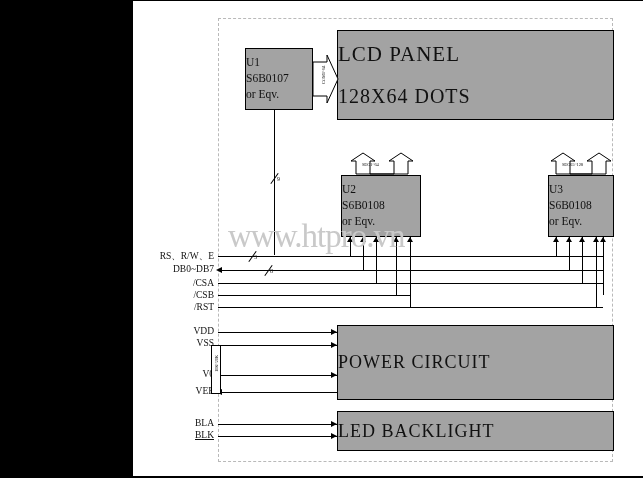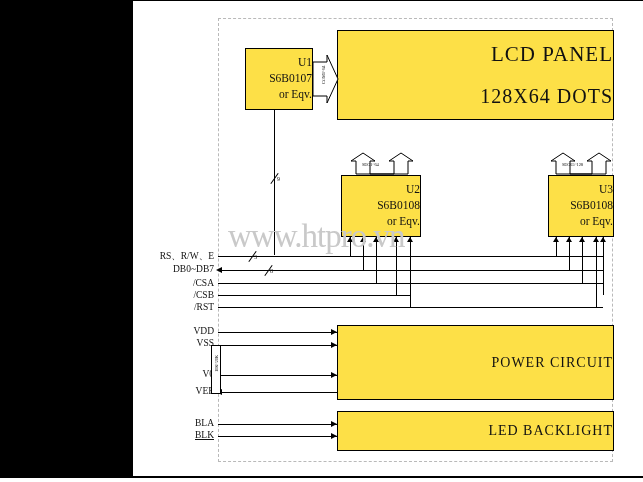--- a/index.html
+++ b/index.html
@@ -14,35 +14,35 @@
   
   .black-band{position:absolute;left:0;top:0;width:133px;height:476px;background:#000000;}
   .bottom-rule{position:absolute;left:0;top:476px;width:643px;height:2px;background:#000000;}
   .top-rule{position:absolute;left:133px;top:0;width:510px;height:1px;background:#000000;}
 
   
   .dash-frame{position:absolute;left:218px;top:18px;width:395px;height:444px;
     border:1px dashed #b9b9b9;box-sizing:border-box;}
 
   
-  .box{position:absolute;border:1px solid #000;background:#fde047;box-sizing:border-box;
-    display:flex;flex-direction:column;align-items:flex-end;justify-content:center;}
+  .box{position:absolute;border:1px solid #000;background:#a3a3a3;box-sizing:border-box;
+    display:flex;flex-direction:column;align-items:flex-start;justify-content:center;}
 
   .lcd-panel{left:337px;top:30px;width:277px;height:90px;}
   .lcd-title{font-size:21px;letter-spacing:1px;color:#111;margin-bottom:18px;}
   .lcd-sub{font-size:20px;letter-spacing:1px;color:#111;}
 
   .u1{left:245px;top:48px;width:68px;height:62px;}
   .u2{left:341px;top:175px;width:80px;height:62px;}
-  .u3{left:548px;top:175px;width:66px;height:62px;padding-left:35px;}
+  .u3{left:548px;top:175px;width:66px;height:62px;}
   .chip-l{font-size:11.5px;line-height:1.38;color:#111;white-space:nowrap;}
 
   .power-box{left:337px;top:325px;width:277px;height:75px;}
   .backlight-box{left:337px;top:411px;width:277px;height:40px;}
-  .big-label{font-size:14px;letter-spacing:1px;color:#111;}
+  .big-label{font-size:18px;letter-spacing:1px;color:#111;}
 
   
   .hline{position:absolute;height:1px;background:#000;}
   .vline{position:absolute;width:1px;background:#000;}
 
   
   .sig{position:absolute;font-size:9.5px;color:#111;white-space:nowrap;text-align:right;}
   .tiny{position:absolute;font-size:4.6px;color:#111;white-space:nowrap;letter-spacing:-0.2px;}
   .tiny-v{position:absolute;font-size:4.6px;color:#111;white-space:nowrap;
     transform:rotate(-90deg);transform-origin:left top;letter-spacing:-0.2px;}

